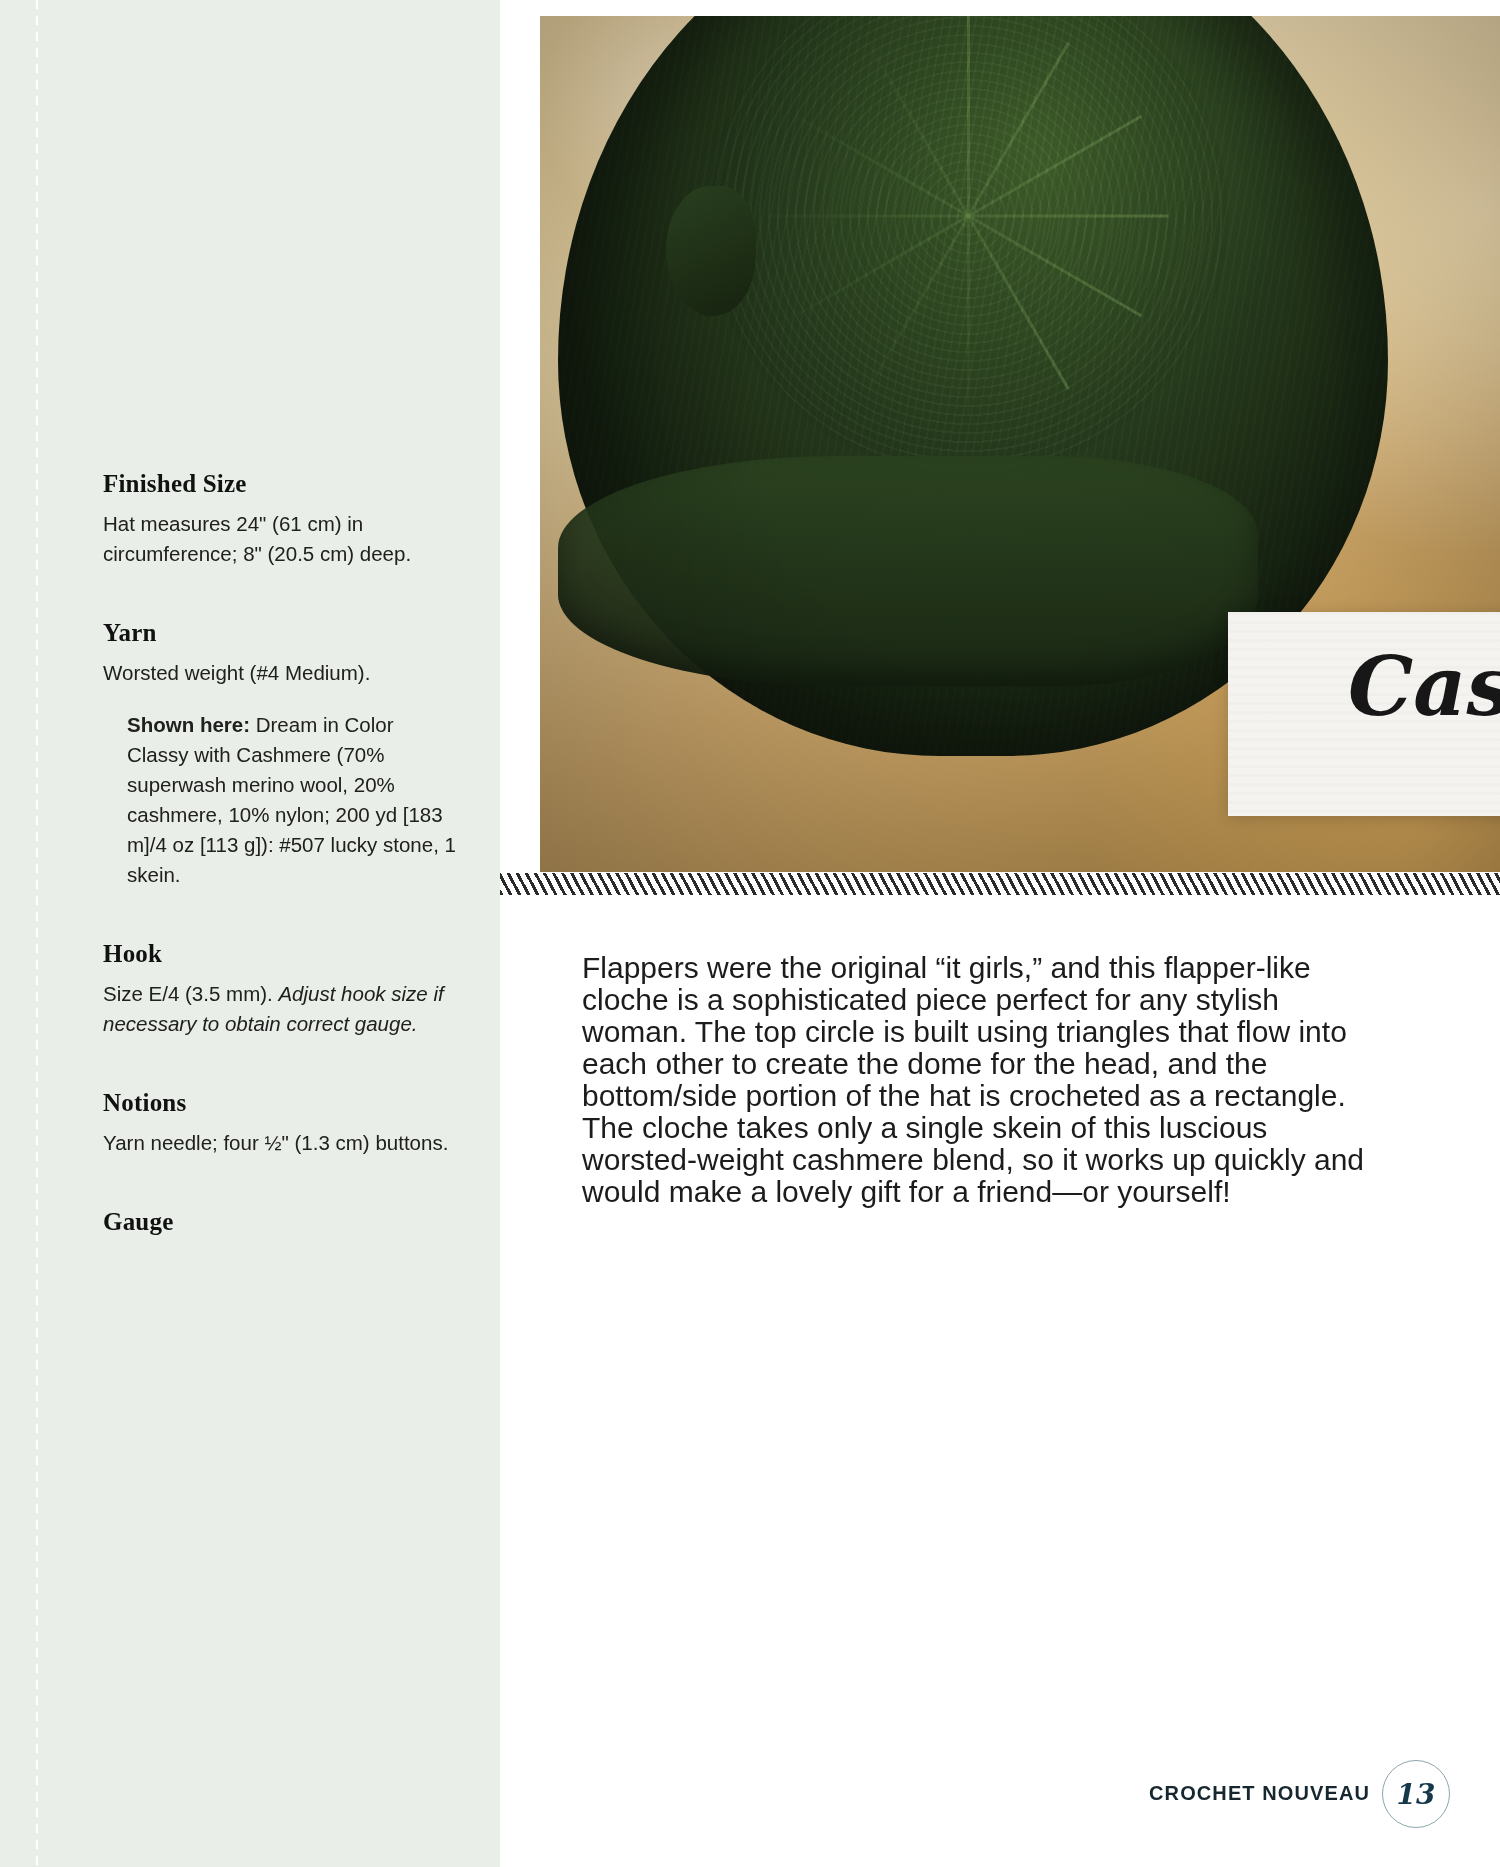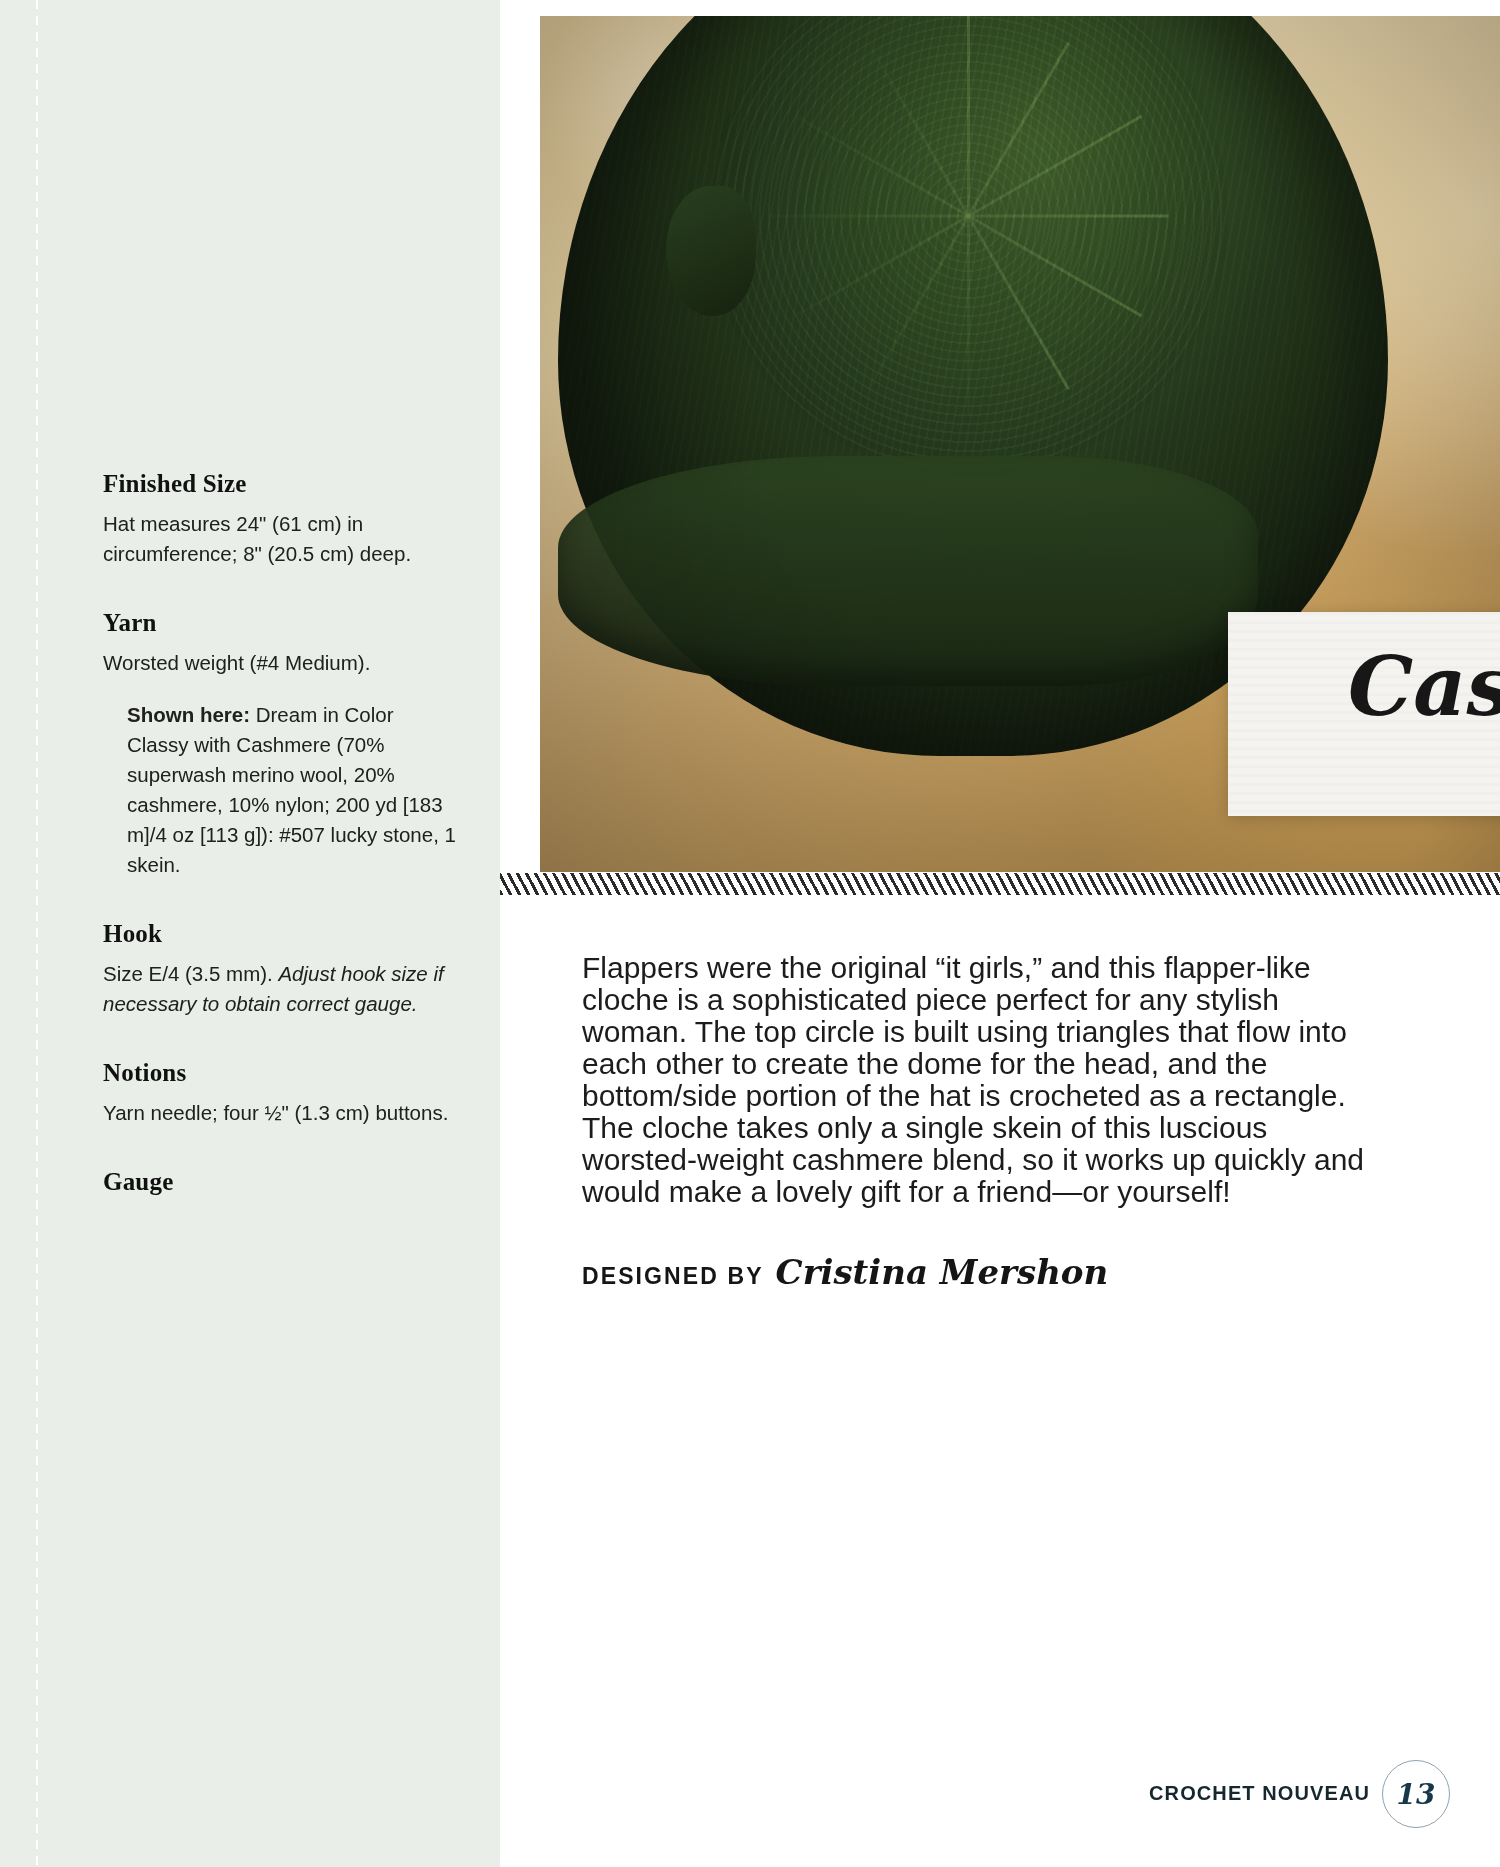--- a/index.html
+++ b/index.html
@@ -51,21 +51,21 @@
     width: 355px;
   }
   .side-h {
     font-family: "Liberation Serif", serif;
     font-weight: bold;
     font-size: 25px;
     letter-spacing: 0.2px;
     color: #111;
     margin: 0 0 11px 0;
   }
-  .side-h.spaced { margin-top: 40px; font-family: Liberation Serif, serif; }
+  .side-h.spaced { margin-top: 50px; font-family: Liberation Serif, serif; }
   .side-p {
     font-family: "Liberation Sans", sans-serif;
     font-size: 20.5px;
     line-height: 30px;
     color: #20201f;
     margin: 0;
   }
   .side-p + .side-p { margin-top: 22px; margin-left: 24px; }
   .side-p b { font-weight: bold; }
   .side-p i { font-style: italic; }
@@ -341,24 +341,20 @@
       <div class="wave"></div>
       <div class="title-main">Casa Batlló</div>
 
     </div>
   </figure>
 
   <div class="hatch-rule"></div>
 
   <section class="body-col">
     <p class="body-p">Flappers were the original “it girls,” and this flapper-like cloche is a sophisticated piece perfect for any stylish woman. The top circle is built using triangles that flow into each other to create the dome for the head, and the bottom/side portion of the hat is crocheted as a rectangle. The cloche takes only a single skein of this luscious worsted-weight cashmere blend, so it works up quickly and would make a lovely gift for a friend—or yourself!</p>
-    <div class="designed-row">
-      <span class="designed-label">DESIGNED BY</span>
-      <span class="designer-name">Cristina Mershon</span>
-    </div>
   </section>
 
   <footer class="footer">
     <div class="footer-text">CROCHET NOUVEAU</div>
     <div class="page-circle">
       <span class="page-number">13</span>
     </div>
   </footer>
 
 </div>

